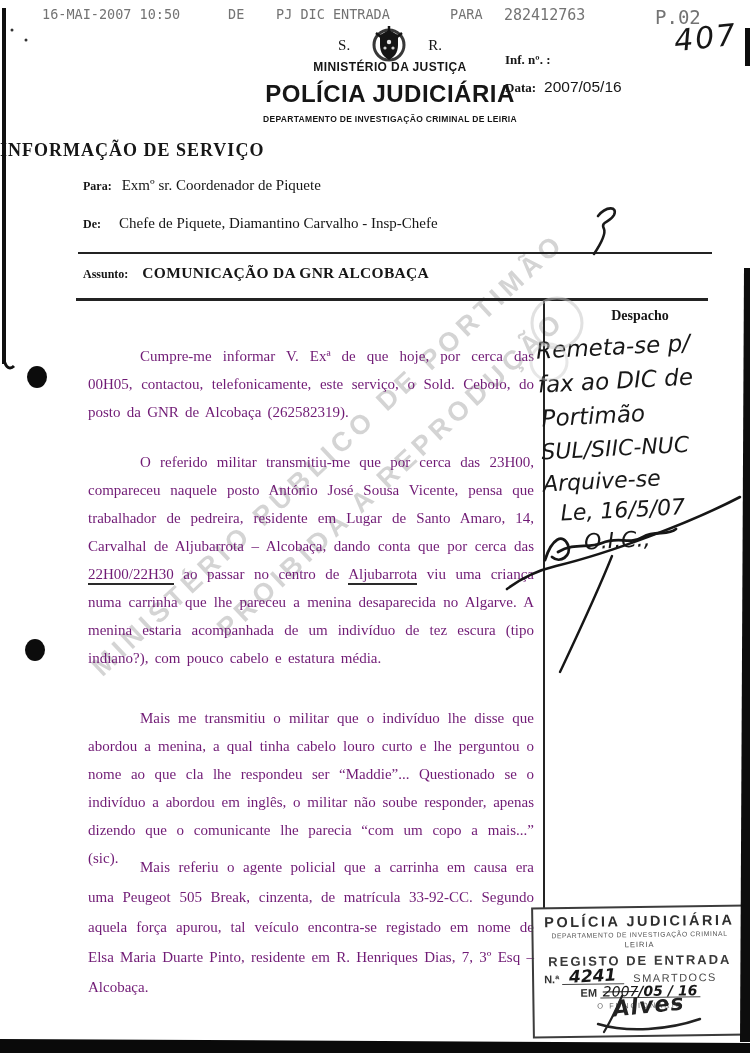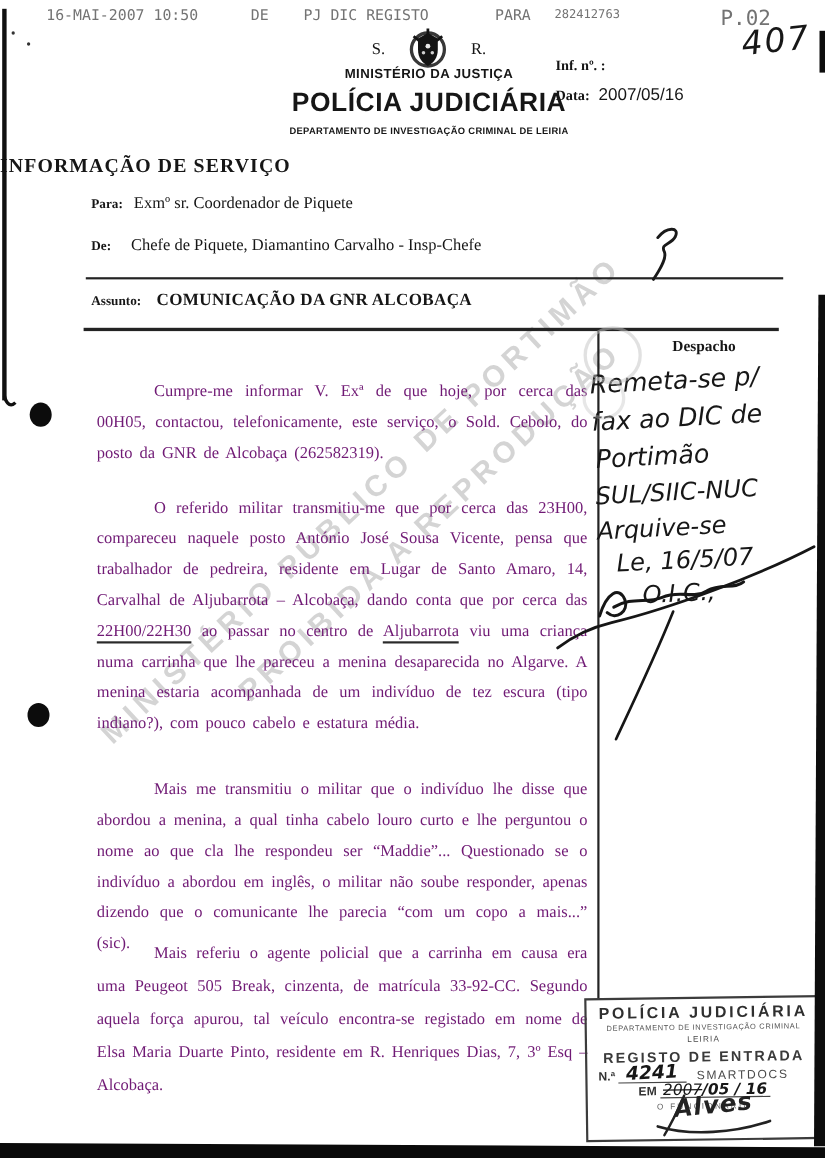--- a/index.html
+++ b/index.html
@@ -30,23 +30,23 @@
 <div id="page">
 
   <div class="abs" style="left:30px;top:430px;width:640px;transform:rotate(-43deg);">
     <div class="wm">MINISTÉRIO PÚBLICO DE PORTIMÃO</div>
     <div class="wm" style="margin-left:118px;margin-top:26px;">PROIBIDA A REPRODUÇÃO</div>
   </div>
 
   <div>
     <span class="abs mono" style="left:42px;top:6px;font-size:13.5px;">16-MAI-2007  10:50</span>
     <span class="abs mono" style="left:228px;top:6px;font-size:13.5px;">DE</span>
-    <span class="abs mono" style="left:276px;top:6px;font-size:13.5px;">PJ DIC REGISTO</span>
+    <span class="abs mono" style="left:276px;top:6px;font-size:13.5px;">PJ DIC ENTRADA</span>
     <span class="abs mono" style="left:450px;top:6px;font-size:13.5px;">PARA</span>
-    <span class="abs mono" style="left:504px;top:6px;font-size:11px;">282412763</span>
+    <span class="abs mono" style="left:504px;top:6px;font-size:15px;">282412763</span>
     <span class="abs mono" style="left:655px;top:6px;font-size:19px;">P.02</span>
     <span class="abs hw" style="left:674px;top:20px;font-size:30px;transform:rotate(-6deg);letter-spacing:2px;">407</span>
   </div>
 
   <div>
     <div class="abs" style="left:240px;top:24px;width:300px;display:flex;align-items:center;justify-content:center;gap:18px;">
       <span class="serif" style="font-size:15px;">S.</span>
       <span>
         <svg width="42" height="42" viewBox="0 0 42 42">
           <circle cx="21" cy="21" r="15" fill="none" stroke="#151515" stroke-width="3" opacity="0.85"></circle>

